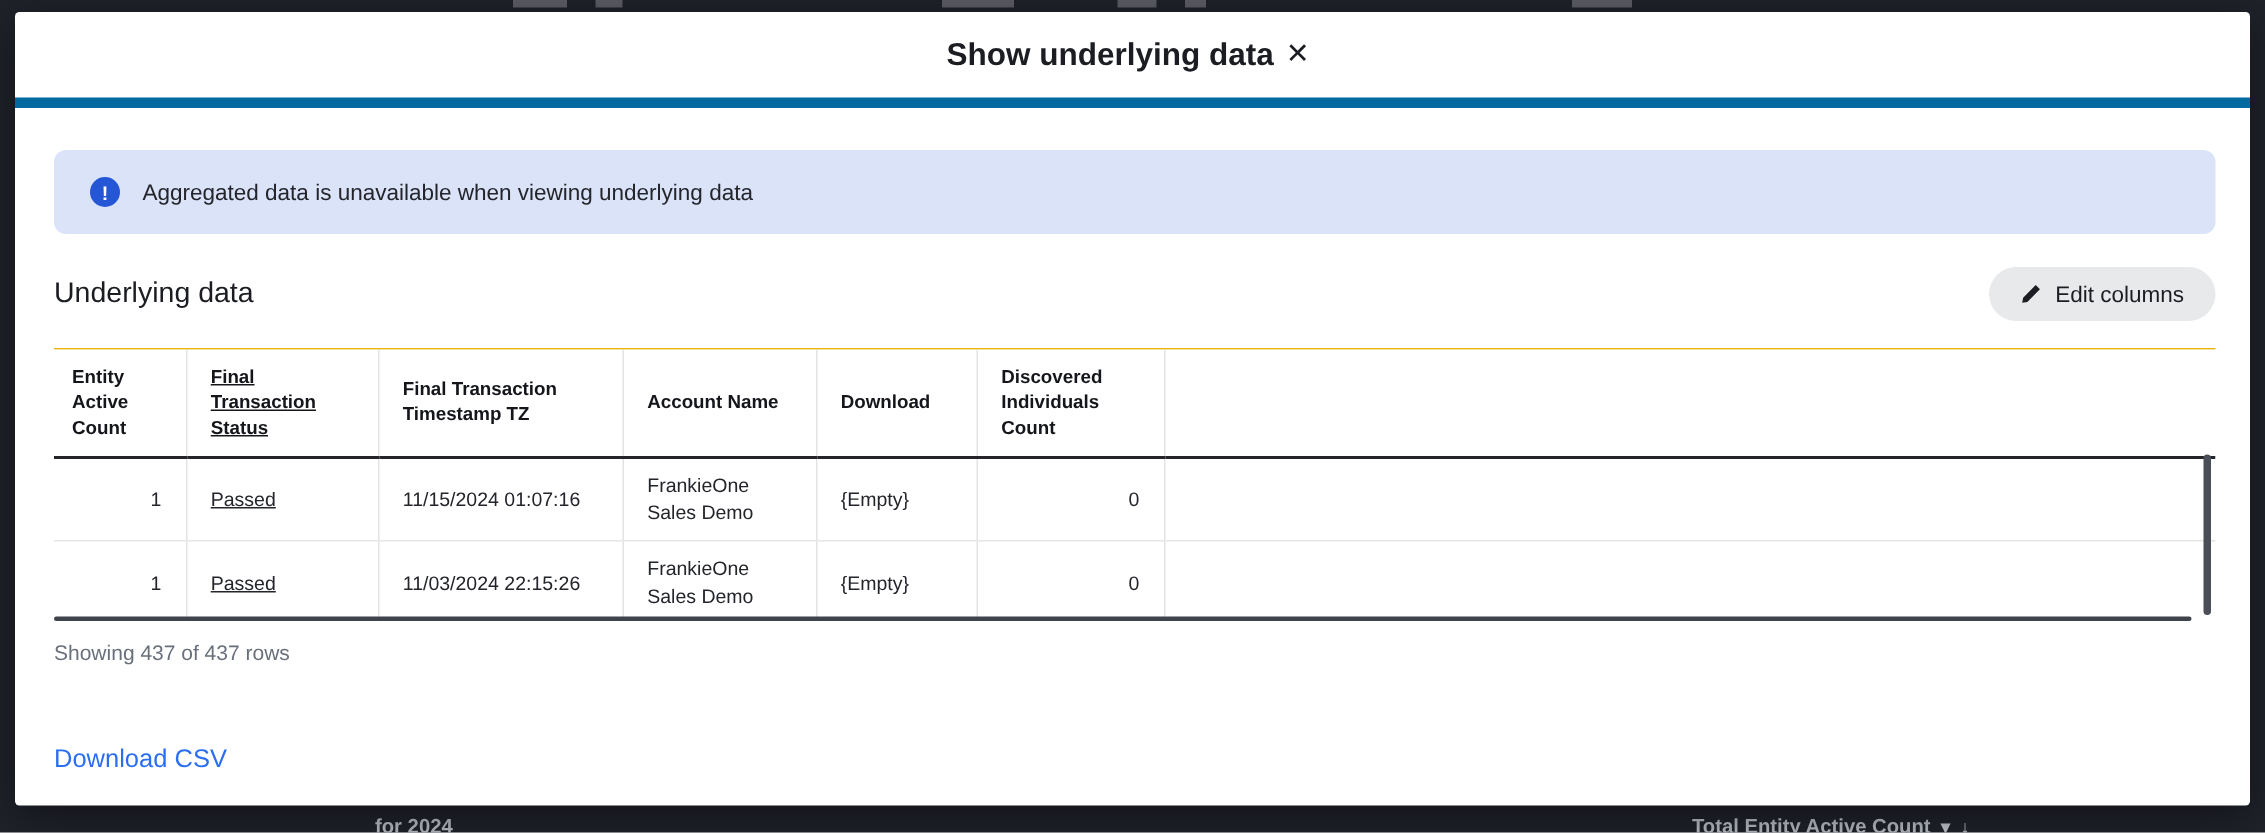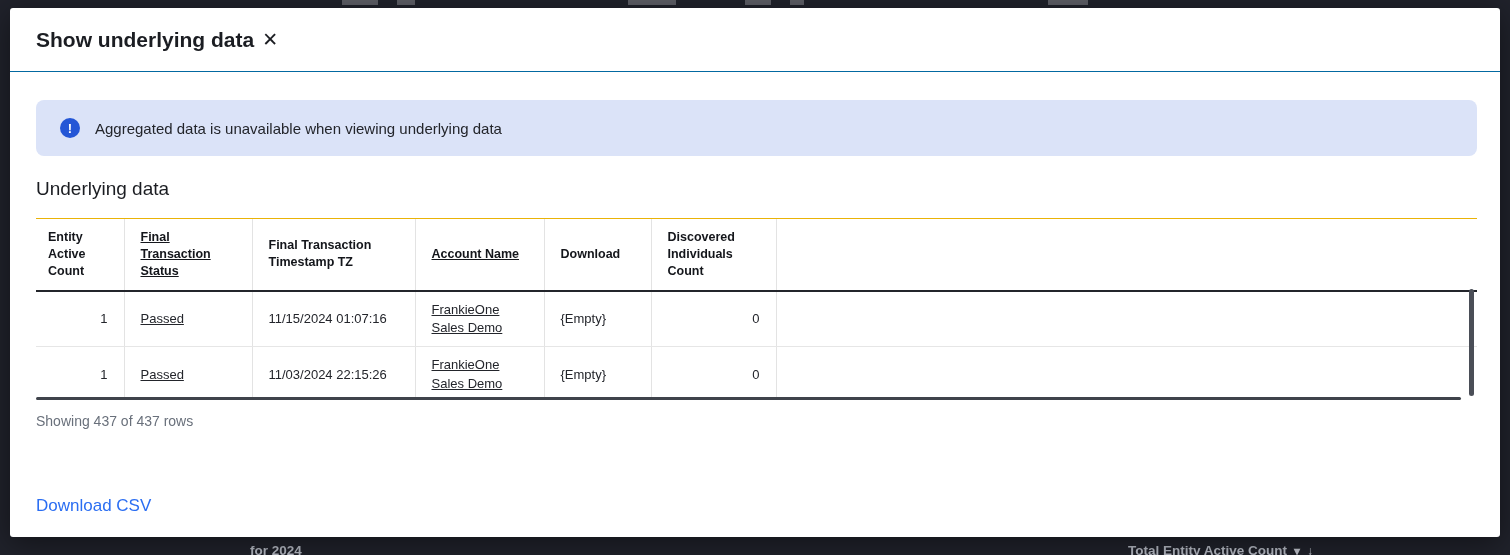--- a/index.html
+++ b/index.html
@@ -23,23 +23,23 @@
 
   
   .modal {
     position: absolute; left: 10px; right: 10px; top: 8px; bottom: 18px;
     background: #ffffff; border-radius: 3px;
     display: flex; flex-direction: column;
     box-shadow: 0 6px 30px rgba(0,0,0,0.45);
   }
   .modal-header {
     height: 64px; flex: 0 0 64px;
-    display: flex; justify-content: flex-start; align-items: center;
+    display: flex; justify-content: center; align-items: center;
     padding: 0 24px 0 26px;
-    border-bottom: 1px solid #0369a1;
+    border-bottom: 7px solid #0369a1;
   }
   .modal-title { margin: 0; font-size: 21px; font-weight: bold; color: #1b1d22; }
   .close-btn {
     background: none; border: none; padding: 4px 8px;
     font-size: 19px; line-height: 1; color: #1b1d22; cursor: pointer;
   }
 
   .modal-body { flex: 1 1 auto; padding: 28px 23px 0 26px; overflow: hidden; }
 
   .banner {
@@ -83,21 +83,21 @@
   tbody td {
     height: 56px; padding: 8px 16px;
     font-size: 13px; line-height: 1.4; vertical-align: middle; color: #23252b;
     border-right: 1px solid #e3e3e3;
     border-bottom: 1px solid #e6e6e6;
   }
   tbody td.filler { border-right: none; }
   .col0 { width: 88px; }
   .col1 { width: 128px; text-decoration: underline; }
   .col2 { width: 163px; }
-  .col3 { width: 129px; text-decoration: underline; }
+  .col3 { width: 129px; }
   .col4 { width: 107px; }
   .col5 { width: 125px; }
   tbody td.col0, tbody td.col5 { text-align: right; }
 
   .vscroll {
     position: absolute; right: 3px; top: 70px;
     width: 5px; height: 107px; border-radius: 3px;
     background: #4a4e57;
   }
   .hscroll {
@@ -150,20 +150,28 @@
 
   <div class="modal-body">
 
     <div class="banner">
       <span class="info-icon">!</span>
       <span>Aggregated data is unavailable when viewing underlying data</span>
     </div>
 
     <div class="section-row">
       <h2 class="section-title">Underlying data</h2>
+      <button class="edit-btn">
+        <span style="display:flex;">
+          <svg width="14" height="14" viewBox="0 0 16 16" aria-hidden="true">
+            <path d="M11.6 1.2l3.2 3.2-9.6 9.6-3.9.7.7-3.9 9.6-9.6z" fill="#1b1d22"></path>
+          </svg>
+        </span>
+        <span>Edit columns</span>
+      </button>
     </div>
 
     <div class="table-wrap">
       <table>
         <thead>
           <tr>
               <th class="col0">Entity Active Count</th>
               <th class="col1">Final Transaction Status</th>
               <th class="col2">Final Transaction Timestamp TZ</th>
               <th class="col3">Account Name</th>

